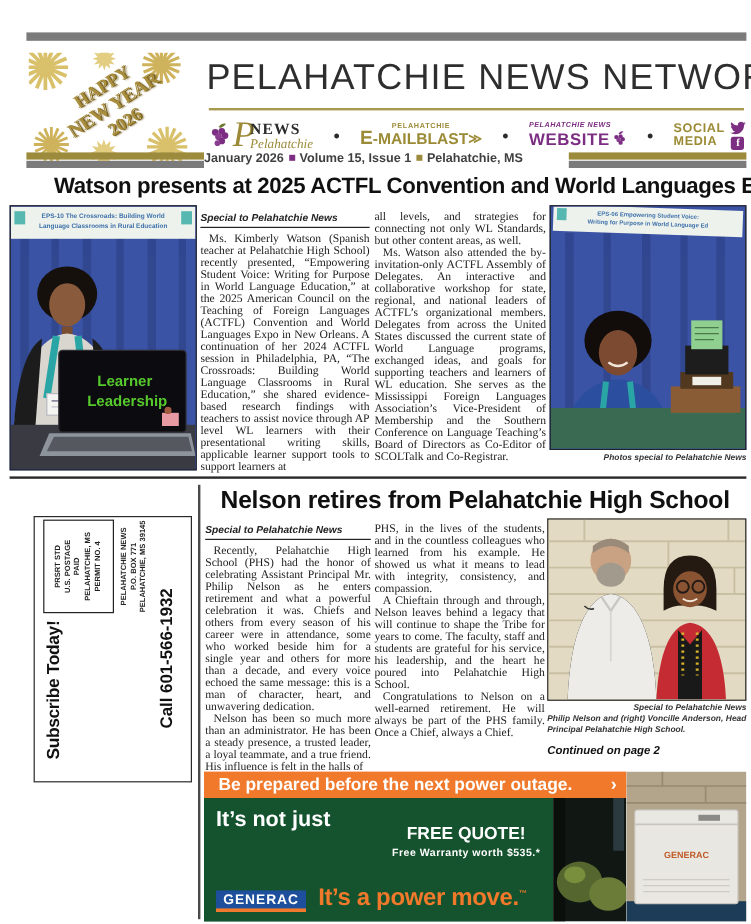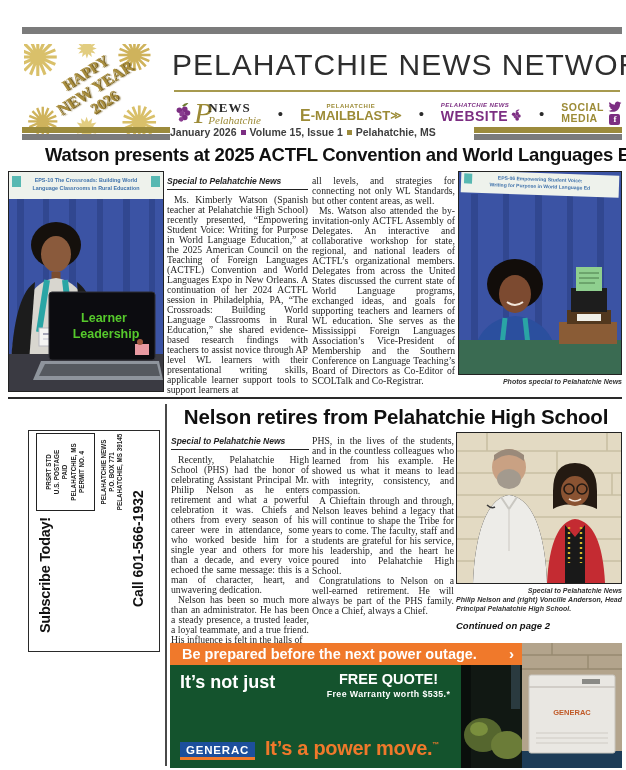--- a/index.html
+++ b/index.html
@@ -103,21 +103,21 @@
   
   .ad { left:170px; top:643px; width:452px; height:125px; }
   .ad-orange { position:absolute; left:0; top:0; width:352px; height:22px; background:#f0792b;
                color:#fff; font-weight:bold; font-size:14.5px; line-height:22px;
                padding-left:12px; white-space:nowrap; }
   .ad-orange .chev { float:right; margin-right:8px; font-size:15px; }
   .ad-teal { position:absolute; left:0; top:22px; width:291px; height:103px; background:#14532d; }
   .ad-notjust { position:absolute; left:10px; top:8px; color:#fff; font-weight:bold;
                 line-height:1.1; }
   .ad-notjust .l1 { font-size:18px; } .ad-notjust .l2 { font-size:21.5px; }
-  .ad-quote { position:absolute; left:146px; top:6px; width:145px; text-align:center;
+  .ad-quote { position:absolute; left:146px; top:22px; width:145px; text-align:center;
               color:#fff; font-weight:bold; }
   .ad-quote .q { font-size:14.5px; } .ad-quote .ph { font-size:14.5px; letter-spacing:1px; }
   .ad-quote .w { font-size:8.8px; letter-spacing:.4px; font-weight:bold; margin-top:2px; }
   .ad-bottom { position:absolute; left:10px; bottom:8px; display:flex; align-items:flex-end;
                gap:10px; }
   .generac-logo { background:#1d4f9c; border-bottom:3px solid #f0792b; padding:2px 6px 1px;
                   color:#fff; font-weight:bold; font-size:11.5px; letter-spacing:.8px; }
   .ad-slogan { color:#f0792b; font-weight:bold; font-size:20px; letter-spacing:-.3px;
                white-space:nowrap; }
   .ad-slogan sup { font-size:7px; }

